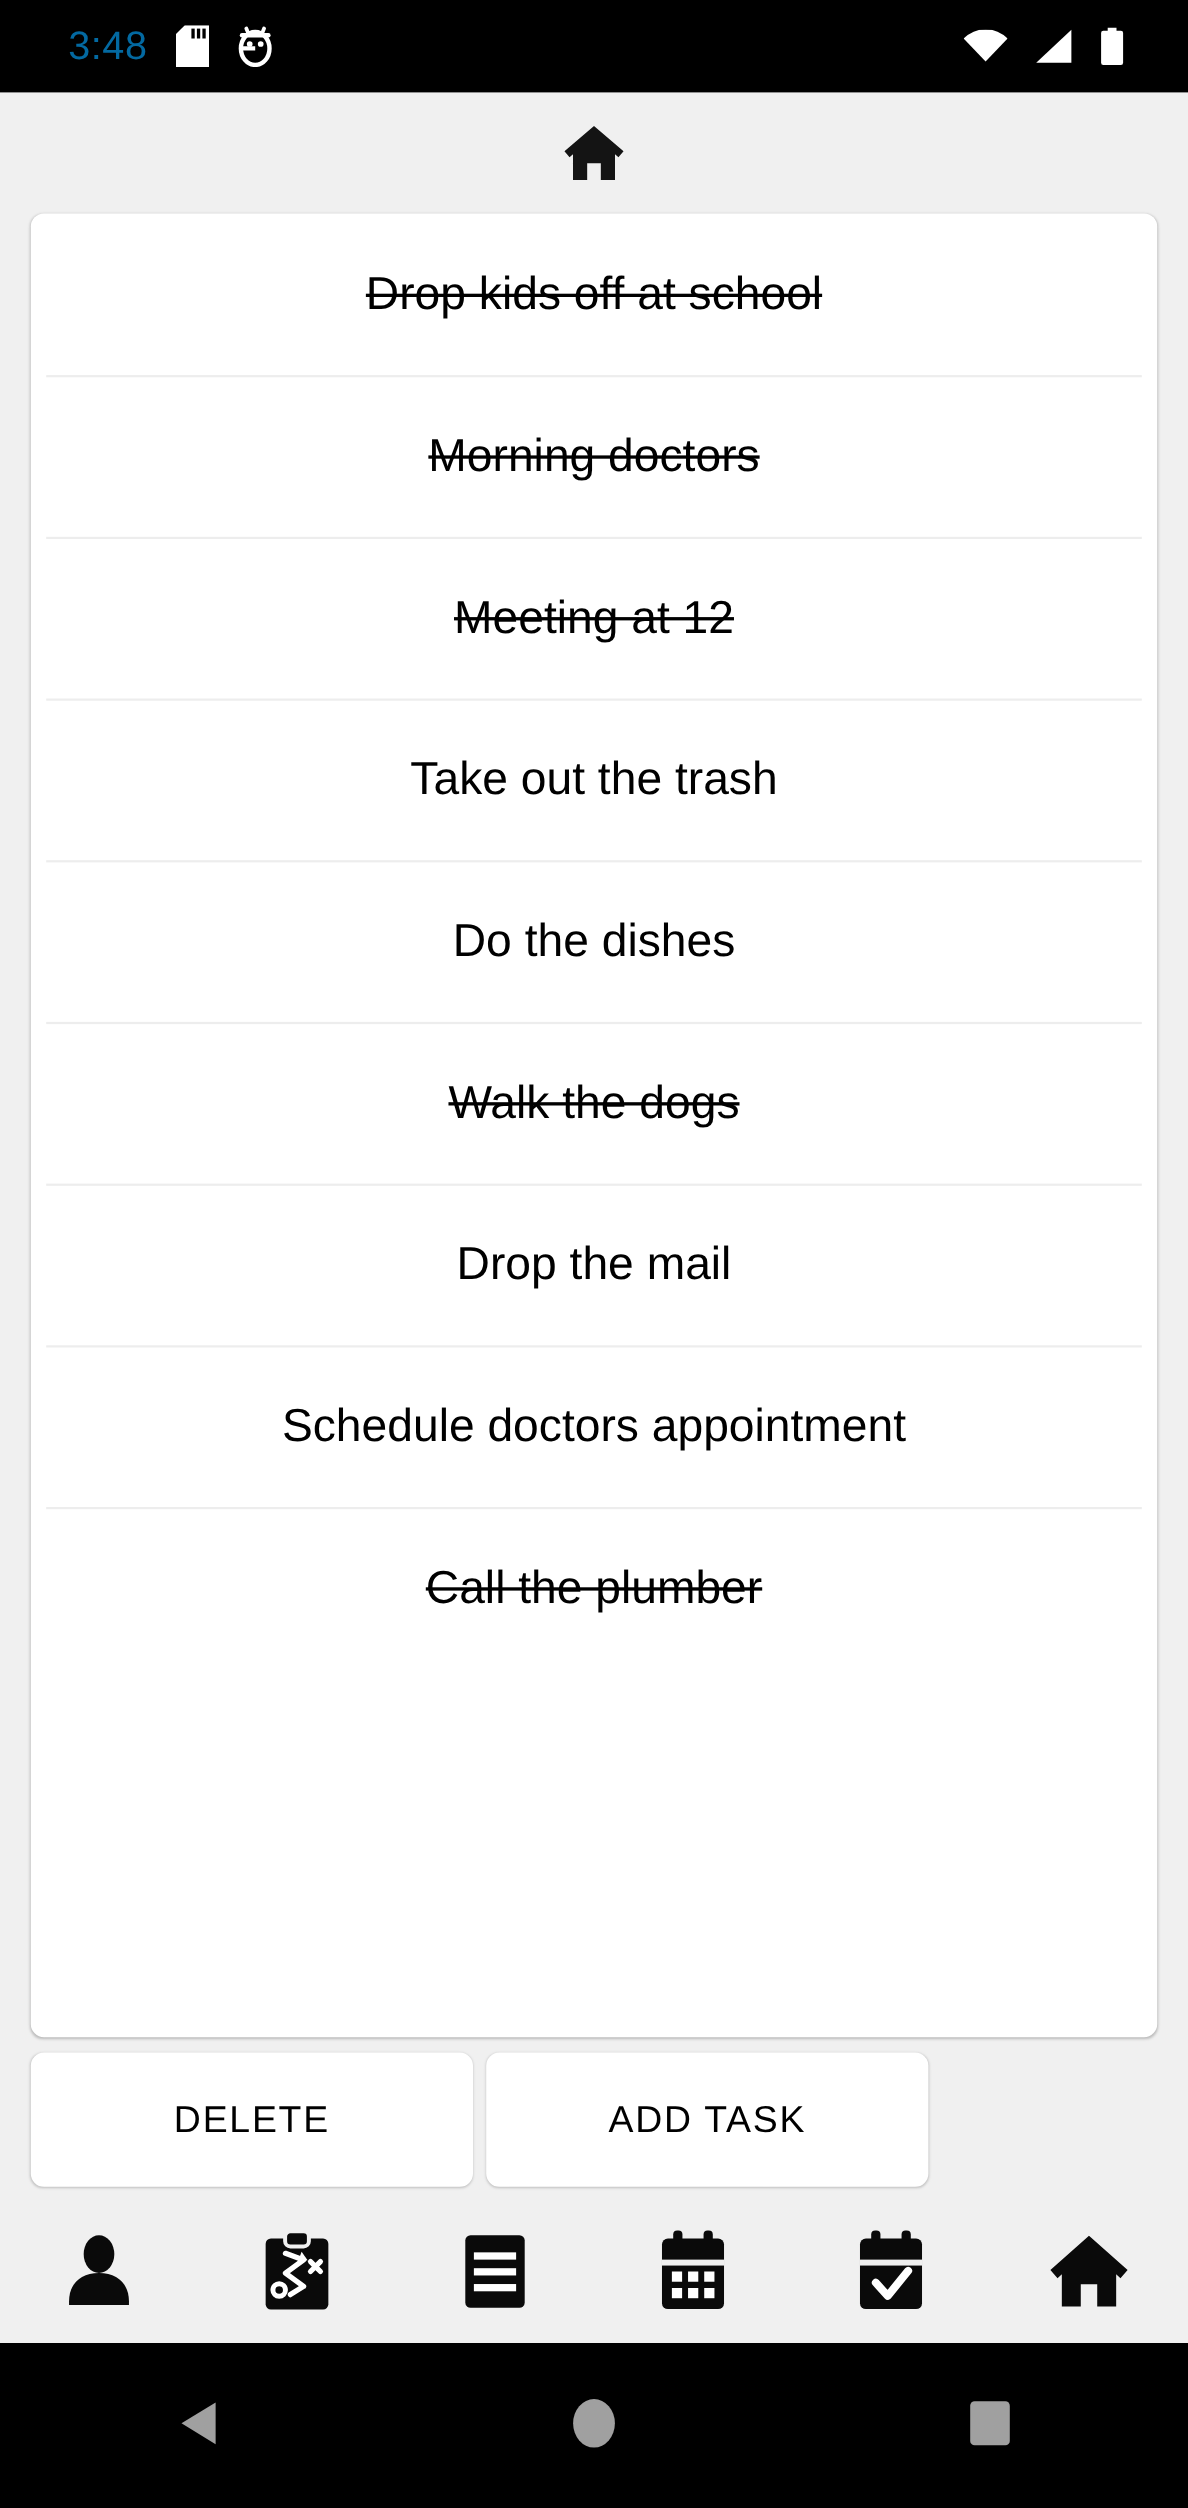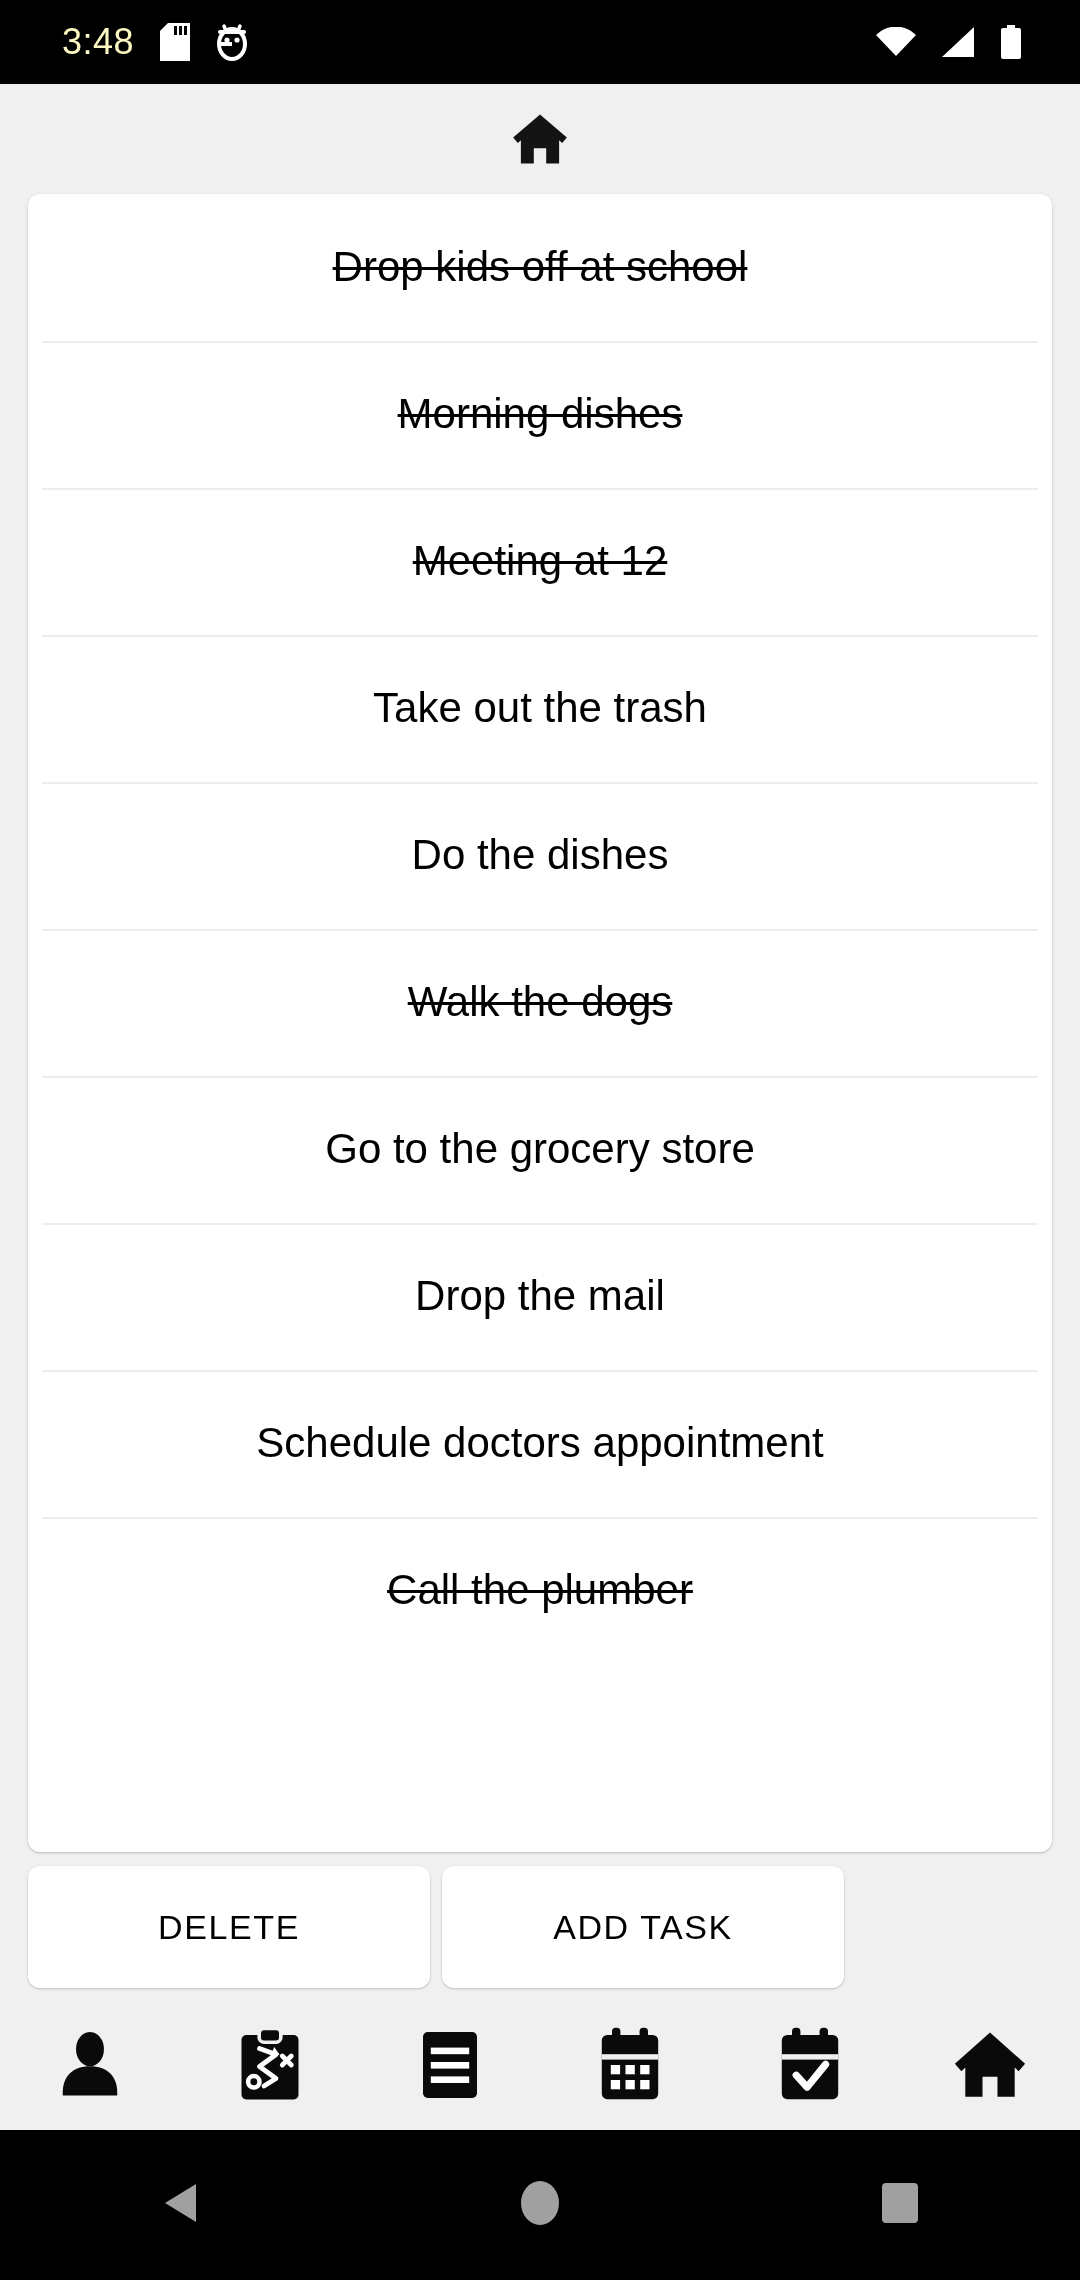--- a/index.html
+++ b/index.html
@@ -8,21 +8,21 @@
     background:#000;
     font-family:"Liberation Sans", sans-serif;
     overflow:hidden;
   }
   #screen { position:relative; width:1080px; height:2280px; background:#F0F0F0; }
 
   
   .statusbar {
     position:absolute; top:0; left:0;
     width:1080px; height:84px;
-    background:#000; color:#fef9c3;
+    background:#000; color:#0369a1;
     display:flex; align-items:center;
   }
   .sb-left { display:flex; align-items:center; gap:26px; margin-left:62px; }
   .sb-clock { font-size:36px; letter-spacing:.5px; line-height:1; }
   .sb-right { display:flex; align-items:center; gap:24px; margin-left:auto; margin-right:58px; }
   .ico-sd { width:30px; height:38px; position:relative; }
   .ico-sd svg, .ico-bug svg, .ico-wifi svg, .ico-sig svg, .ico-bat svg { display:block; }
 
   
   .header {
@@ -151,36 +151,33 @@
       </svg>
     </span>
   </div>
 
   <div class="task-card">
     <div class="task-scroll" id="task-scroll">
         <div class="task-row">
           <span class="task-text done">Drop kids off at school</span>
         </div>
         <div class="task-row">
-          <span class="task-text done">Morning dishes</span>
+          <span class="task-text done">Morning doctors</span>
         </div>
         <div class="task-row">
           <span class="task-text done">Meeting at 12</span>
         </div>
         <div class="task-row">
           <span class="task-text">Take out the trash</span>
         </div>
         <div class="task-row">
           <span class="task-text">Do the dishes</span>
         </div>
         <div class="task-row">
           <span class="task-text done">Walk the dogs</span>
-        </div>
-        <div class="task-row">
-          <span class="task-text">Go to the grocery store</span>
         </div>
         <div class="task-row">
           <span class="task-text">Drop the mail</span>
         </div>
         <div class="task-row">
           <span class="task-text">Schedule doctors appointment</span>
         </div>
         <div class="task-row">
           <span class="task-text done">Call the plumber</span>
         </div>

